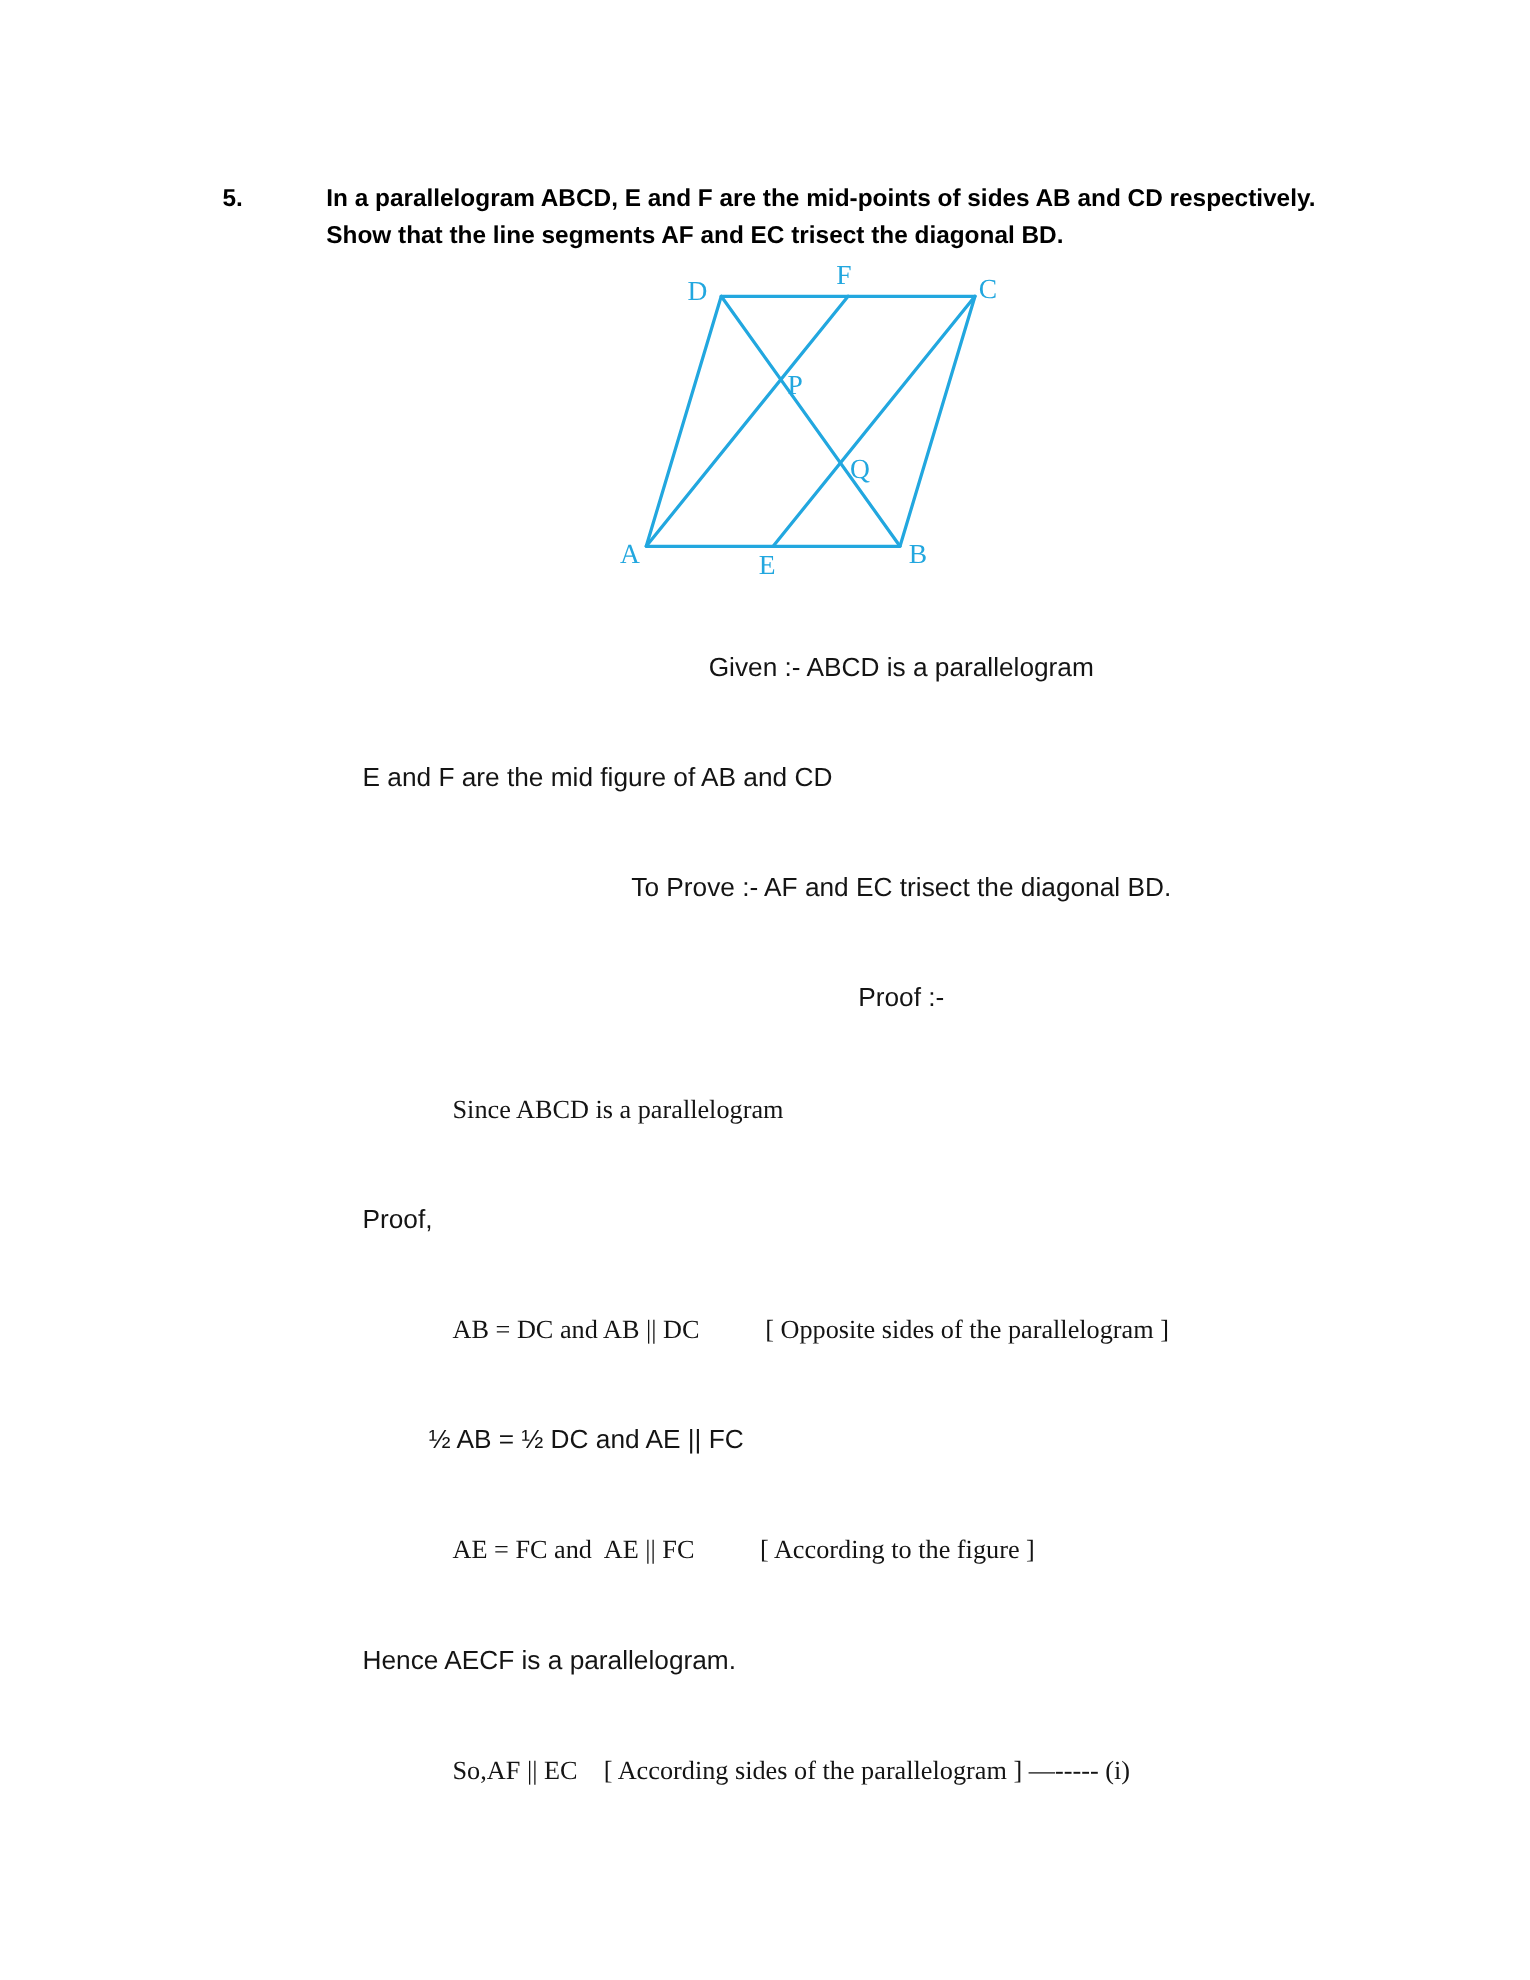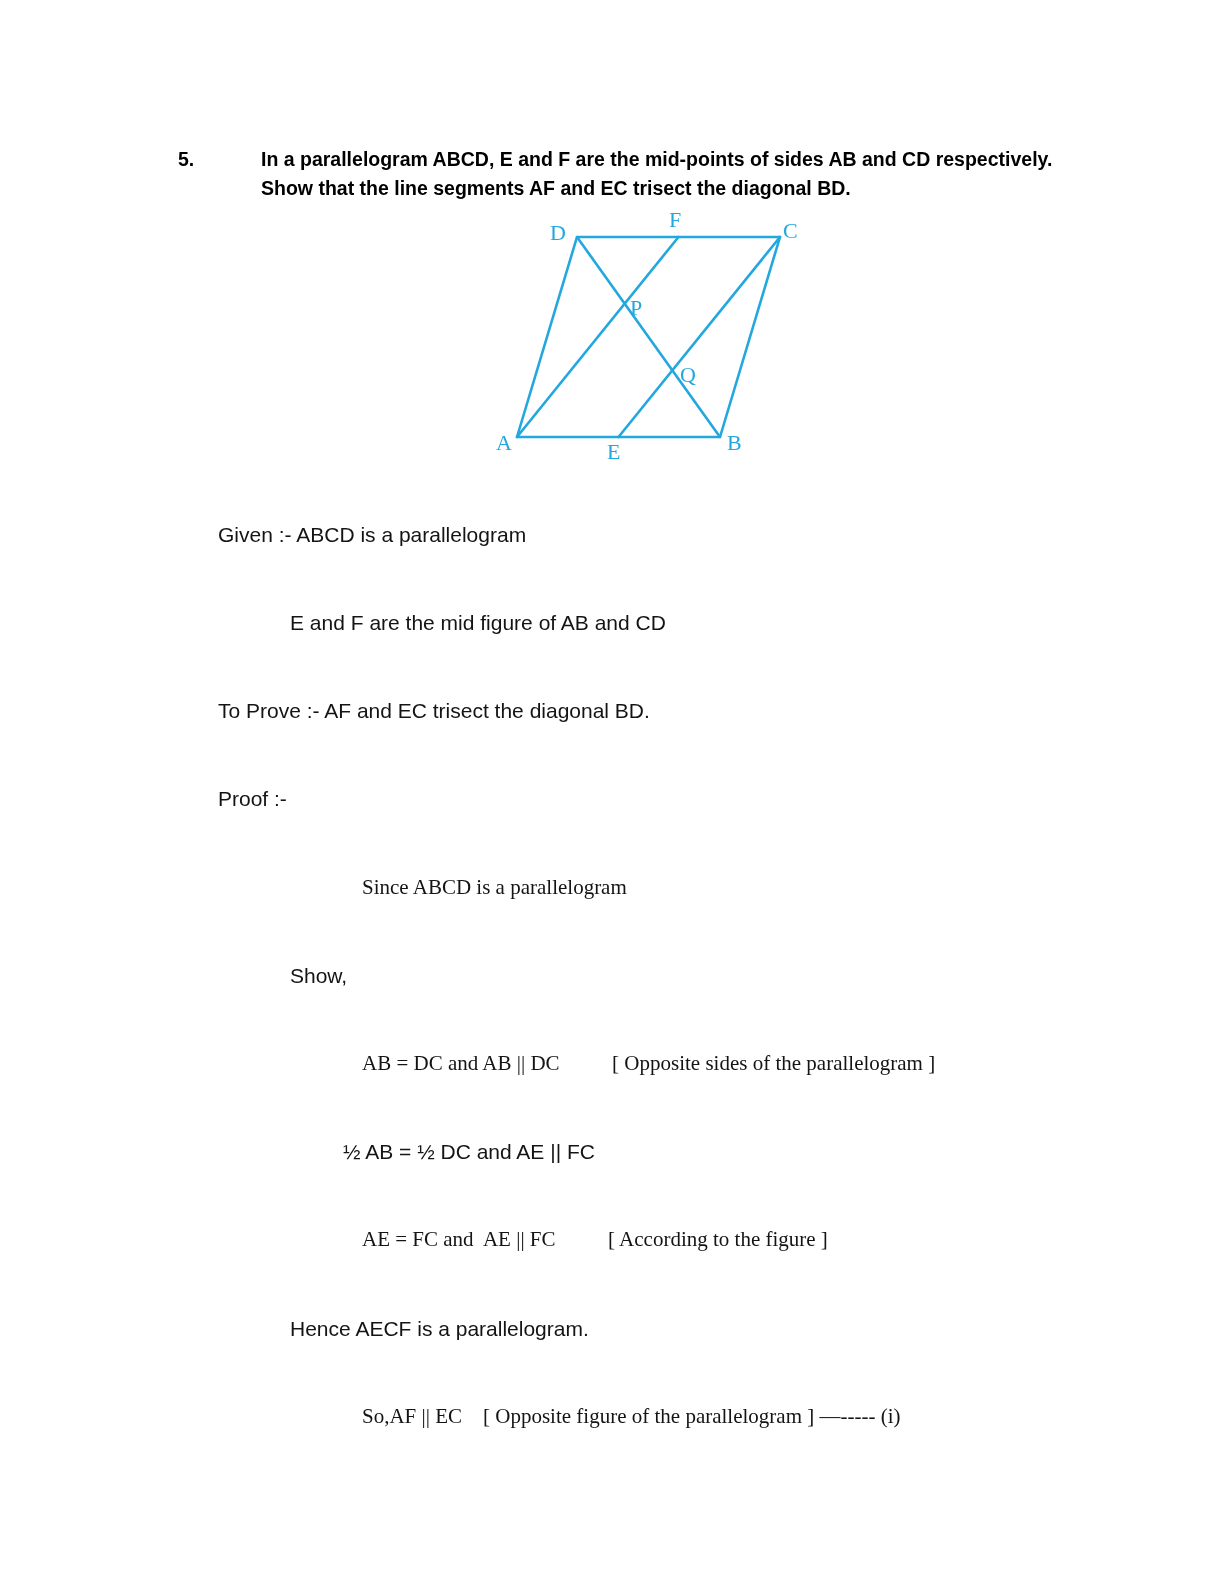--- a/index.html
+++ b/index.html
@@ -22,21 +22,21 @@
   }
   .figure .edge{stroke:#22a7df;stroke-width:2.6;fill:none;stroke-linecap:round;stroke-linejoin:round;}
   
   .answer{
     position:absolute;left:0;top:461px;width:1224px;
     font-size:21px;line-height:29.4px;white-space:pre;color:#141414;
   }
   .ln{height:29.4px;}
   .sp{height:29.4px;}
   .i0{padding-left:180px;}
-  .i1{padding-left:218px;}
+  .i1{padding-left:218px;text-align:center;}
   .i2{padding-left:290px;}
   .i2h{padding-left:343px;}
   .i3{padding-left:362px;font-family:Liberation Serif, serif;}
 </style>
 </head>
 <body>
 
 <div class="question">
   <div class="qnum">5.</div>
   <div class="qtext">In a parallelogram ABCD, E and F are the mid-points of sides AB and CD respectively. Show that the line segments AF and EC trisect the diagonal BD.</div>
@@ -63,26 +63,26 @@
     <text x="202" y="186">Q</text>
   </svg>
 </div>
 
 <div class="answer">
   <div class="ln i1">Given :- ABCD is a parallelogram</div>
   <div class="ln i2">E and F are the mid figure of AB and CD</div>
   <div class="ln i1">To Prove :- AF and EC trisect the diagonal BD.</div>
   <div class="ln i1">Proof :-</div>
   <div class="ln i3">Since ABCD is a parallelogram</div>
-  <div class="ln i2">Show,</div>
+  <div class="ln i2">Proof,</div>
   <div class="ln i3">AB = DC and AB || DC          [ Opposite sides of the parallelogram ]</div>
   <div class="ln i2h">½ AB = ½ DC and AE || FC</div>
   <div class="ln i3">AE = FC and  AE || FC          [ According to the figure ]</div>
   <div class="ln i2">Hence AECF is a parallelogram.</div>
-  <div class="ln i3">So,AF || EC    [ Opposite figure of the parallelogram ] —----- (i)</div>
+  <div class="ln i3">So,AF || EC    [ According sides of the parallelogram ] —----- (i)</div>
   <div class="sp"></div>
   
   
   
   
   
   
   
   
   

